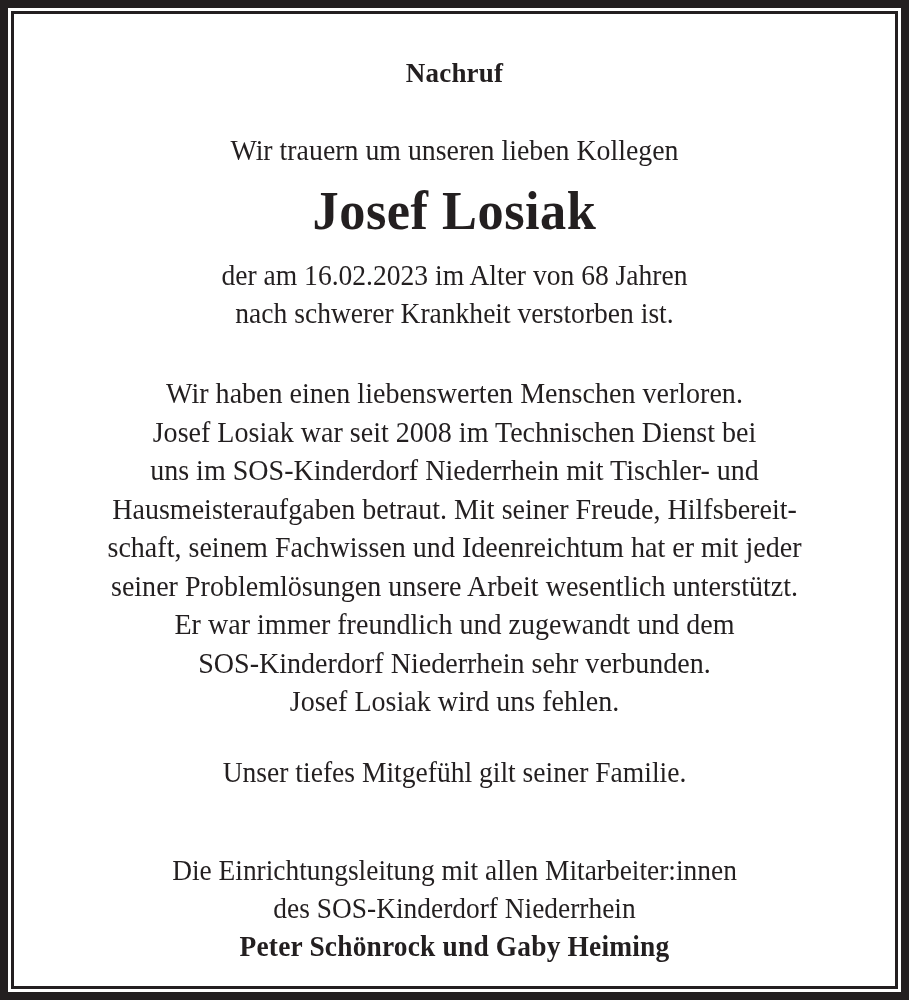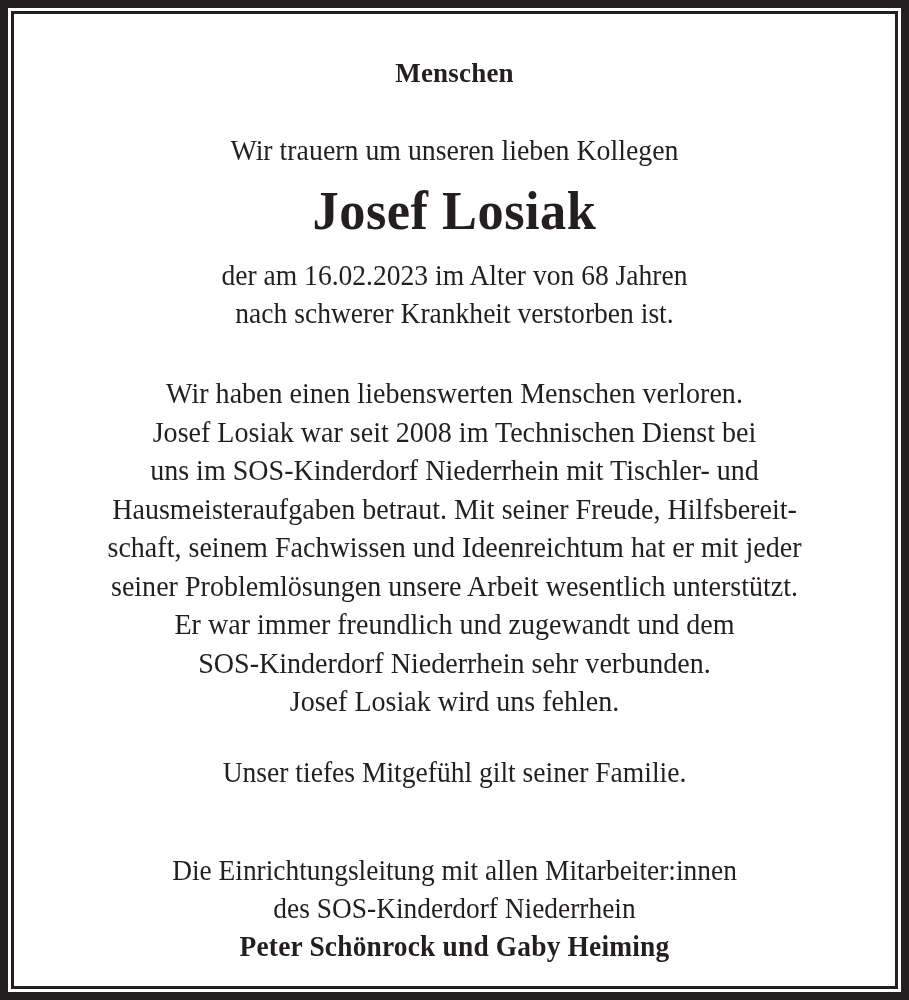--- a/index.html
+++ b/index.html
@@ -118,21 +118,21 @@
   .line { display: block; }
 </style>
 </head>
 <body>
 
 <div class="notice">
   <div class="notice-inner">
     <div class="notice-rule">
       <div class="notice-body">
 
-        <div class="heading">Menschen</div>
+        <div class="heading">Nachruf</div>
 
         <div class="lede">Wir trauern um unseren lieben Kollegen</div>
 
         <div class="deceased-name">Josef Losiak</div>
 
         <div class="passing">
           <span class="line">der am 16.02.2023 im Alter von 68 Jahren</span>
           <span class="line">nach schwerer Krankheit verstorben ist.</span>
         </div>
 

